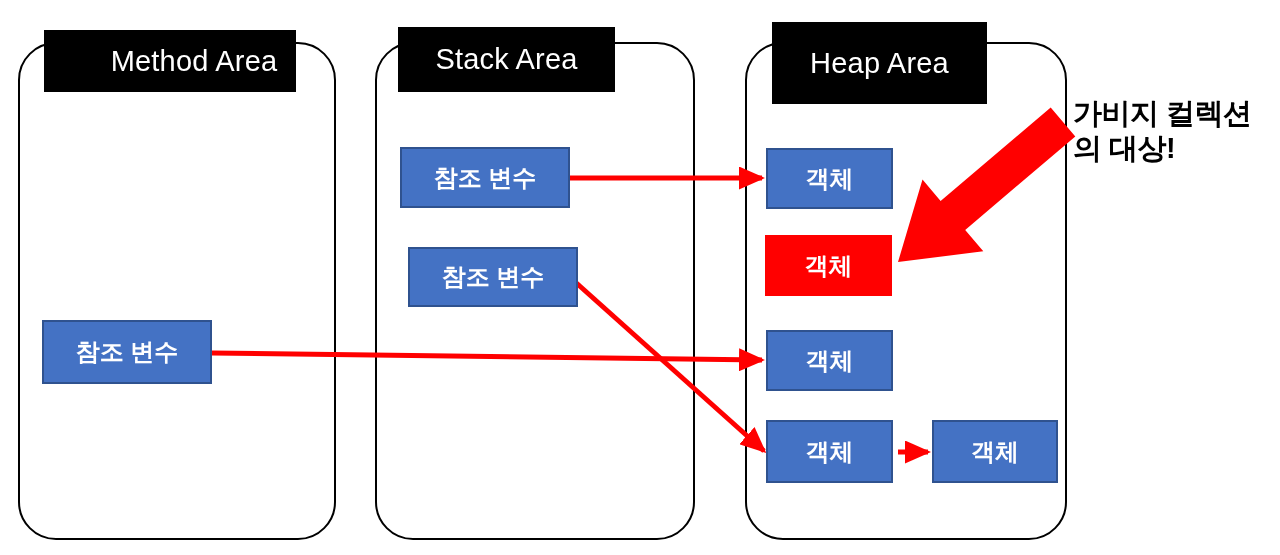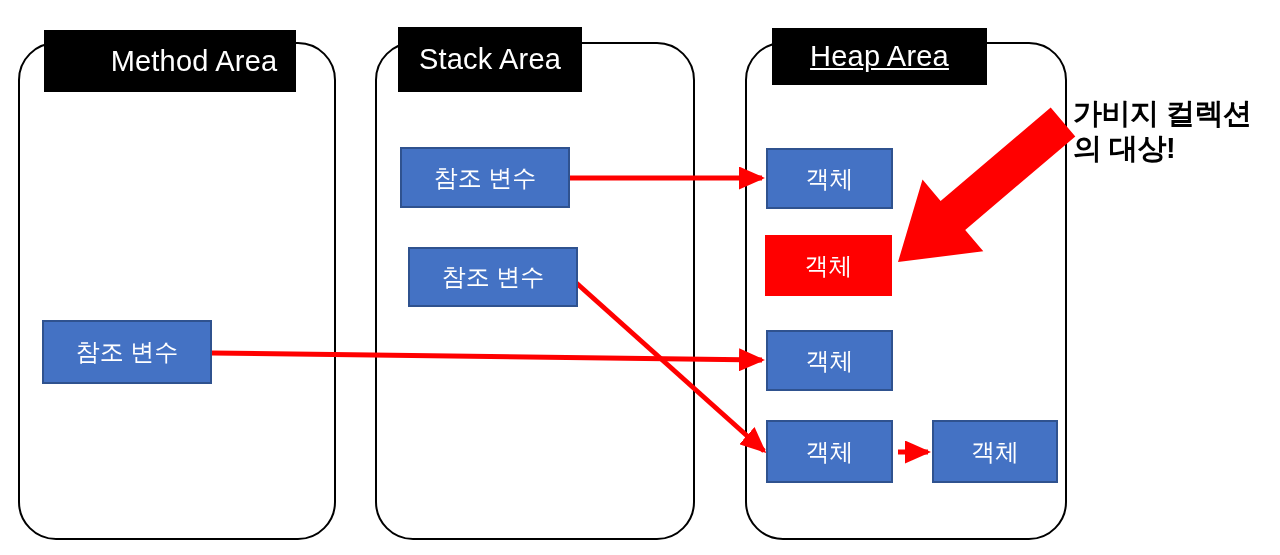--- a/index.html
+++ b/index.html
@@ -36,21 +36,21 @@
     white-space: nowrap;
   }
   .node {
     position: absolute;
     display: flex;
     align-items: center;
     justify-content: center;
     box-sizing: border-box;
     color: #ffffff;
     font-size: 24px;
-    font-weight: 400;
+    font-weight: 700;
     white-space: nowrap;
   }
   .node-blue {
     background: #4472C4;
     border: 2px solid #2F528F;
   }
   .node-red {
     background: #FF0000;
     border: none;
   }
@@ -77,24 +77,24 @@
 
 <div id="canvas">
 
   <div class="region" id="region-method-area" style="left: 18px; top: 42px; width: 318px; height: 498px;"></div>
   <div class="region" id="region-stack-area" style="left: 375px; top: 42px; width: 320px; height: 498px;"></div>
   <div class="region" id="region-heap-area" style="left: 745px; top: 42px; width: 322px; height: 498px;"></div>
 
   <div class="region-title" id="title-method-area" style="left: 44px; top: 30px; width: 252px; height: 62px; padding-left: 48px;">
     <span>Method Area</span>
   </div>
-  <div class="region-title" id="title-stack-area" style="left: 398px; top: 27px; width: 184px; height: 65px;">
+  <div class="region-title" id="title-stack-area" style="left: 398px; top: 27px; width: 217px; height: 65px;">
     <span>Stack Area</span>
   </div>
-  <div class="region-title" id="title-heap-area" style="left: 772px; top: 28px; width: 215px; height: 57px; text-decoration: underline;">
+  <div class="region-title" id="title-heap-area" style="left: 772px; top: 22px; width: 215px; height: 82px;">
     <span>Heap Area</span>
   </div>
 
   <svg class="overlay" id="connector-layer" viewBox="0 0 1280 555">
     <defs>
       <marker id="mk-arrow" markerWidth="5.2" markerHeight="4.6" refX="4.6" refY="2.3" orient="auto" markerUnits="strokeWidth">
         <path d="M0,0 L5.2,2.3 L0,4.6 z" fill="#FF0000"></path>
       </marker>
     </defs>
     <g id="connector-lines">

